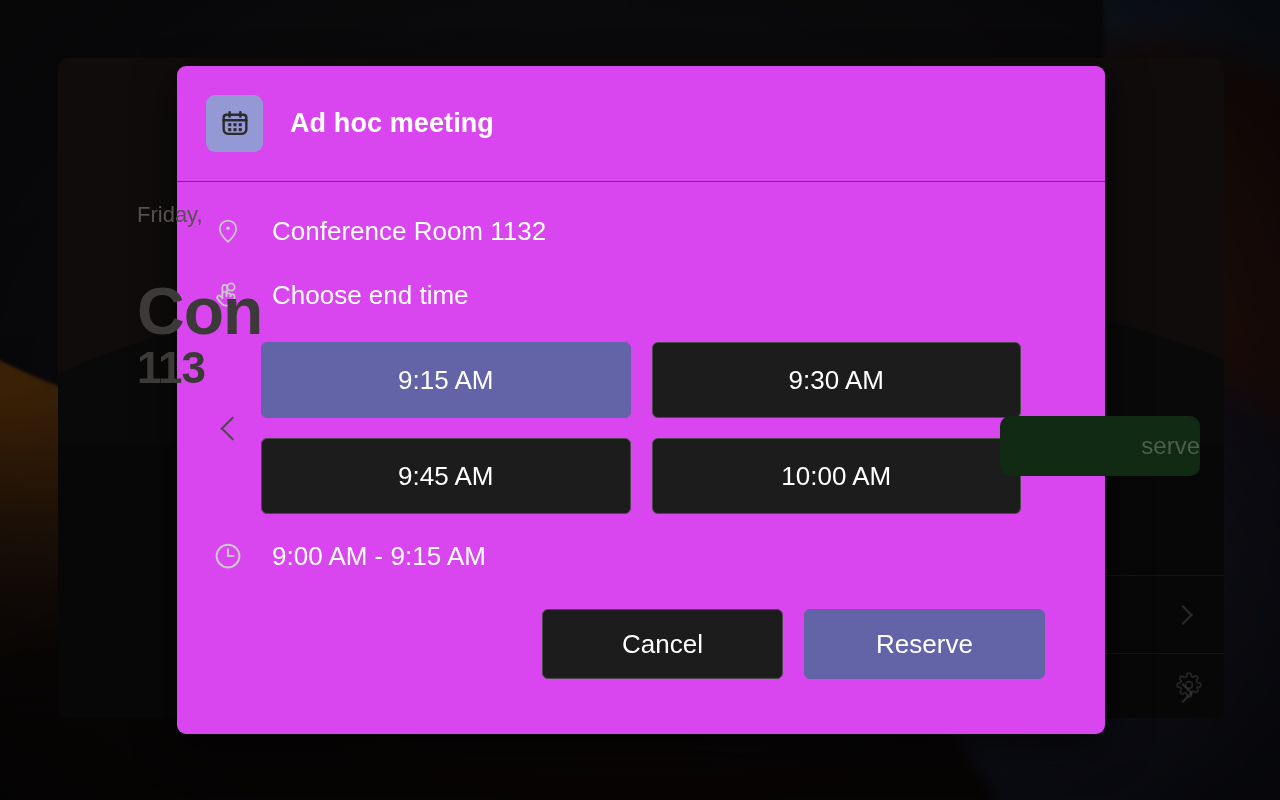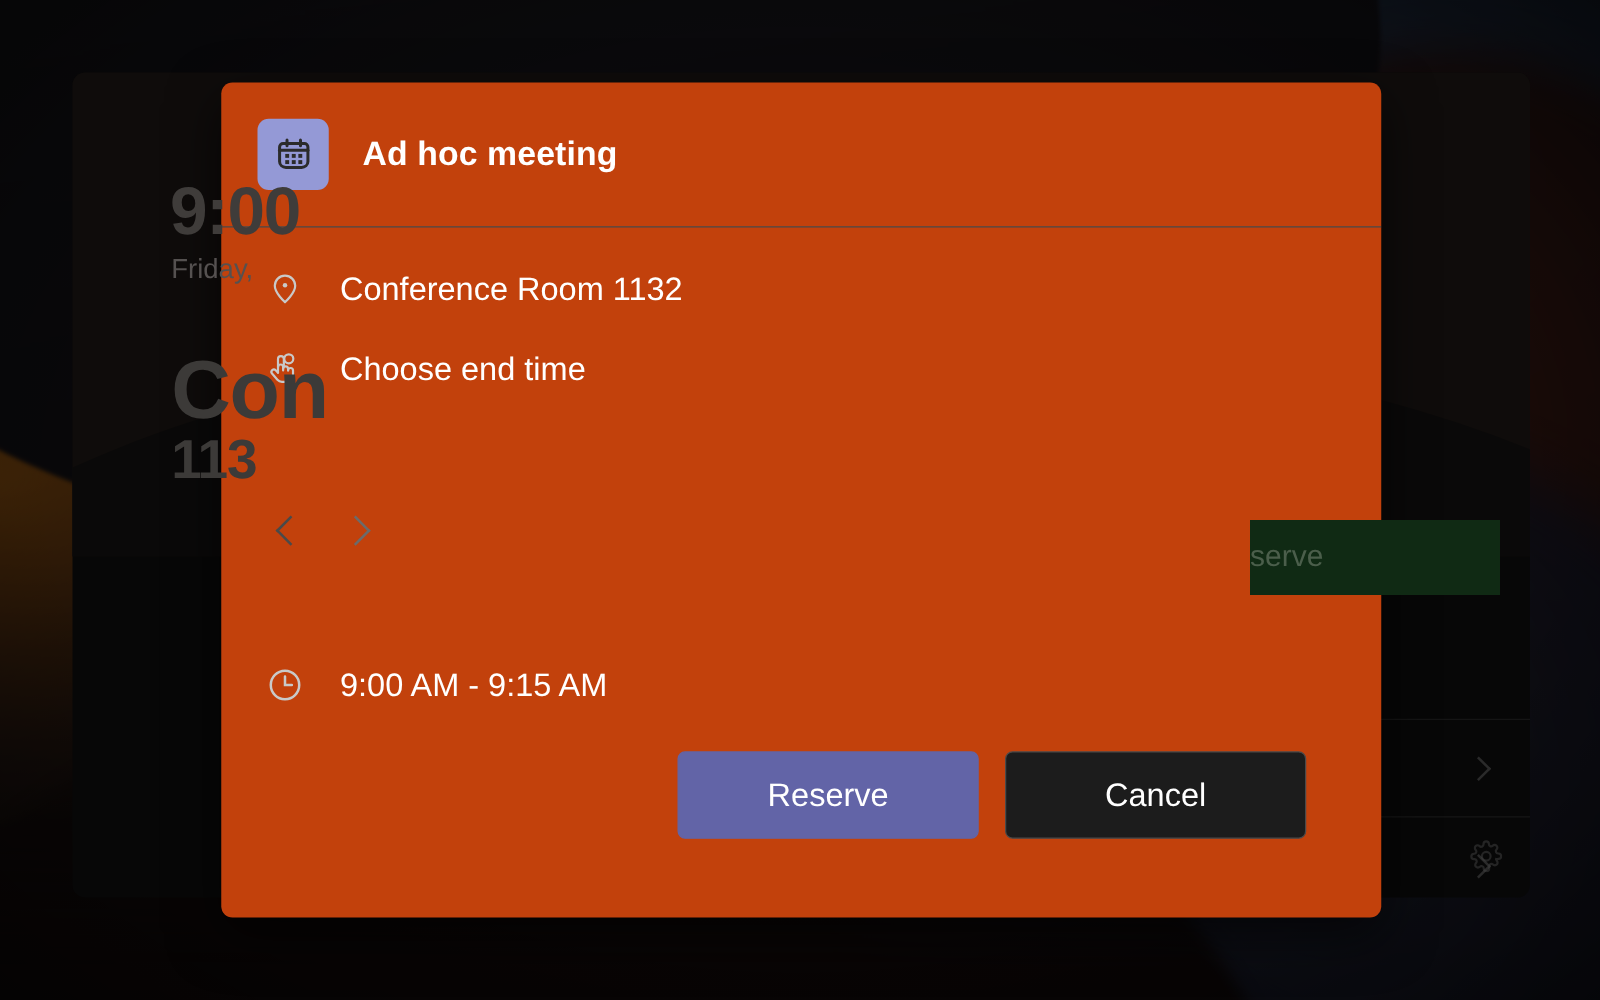--- a/index.html
+++ b/index.html
@@ -137,24 +137,24 @@
     letter-spacing: -1px;
     z-index: 2;
     white-space: nowrap;
   }
 
   #bg-reserve-btn {
     position: absolute;
     right: 24px; top: 358px;
     width: 200px; height: 60px;
     background: #102a14;
-    border-radius: 0;
-    display: flex;
-    align-items: center;
-    justify-content: flex-start;
+    border-radius: 10px;
+    display: flex;
+    align-items: center;
+    justify-content: flex-end;
     font-size: 24px;
     color: #4b5e4b;
     z-index: 3;
   }
 
   .bg-list-row {
     position: absolute;
     right: 0;
     width: 410px;
     height: 78px;
@@ -185,21 +185,21 @@
     position: absolute;
     inset: 0;
     background: rgba(0,0,0,.40);
   }
 
   
   #modal {
     position: absolute;
     left: 177px; top: 66px;
     width: 928px; height: 668px;
-    background: #c2410c;
+    background: #d946ef;
     border-radius: 9px;
     box-shadow: 0 14px 42px rgba(0,0,0,.62);
     overflow: hidden;
   }
 
   #modal-header {
     height: 116px;
     display: flex;
     align-items: center;
     padding-left: 29px;
@@ -344,21 +344,20 @@
   <div class="wp-layer wp-dark-top"></div>
   <div class="wp-layer wp-navy-br"></div>
   <div class="wp-layer wp-dark-bottom"></div>
   <div class="wp-layer wp-vignette"></div>
 </div>
 
 <div id="app-panel">
 
   <div id="app-panel-top"></div>
 
-  <div class="bg-clock-time">9:00</div>
   <div class="bg-clock-date">Friday,</div>
   <div class="bg-room-l1">Con</div>
   <div class="bg-room-l2">113</div>
 
   <div id="bg-reserve-btn">
     <span>serve</span>
   </div>
 
   <div class="bg-list-row" style="top:517px">
     <span class="chev"></span>
@@ -420,39 +419,53 @@
       </span>
       <span class="txt">Choose end time</span>
     </div>
 
     <div id="picker">
 
       <div class="nav-arrow" id="nav-prev">
         <span class="ch"></span>
       </div>
 
+      <div id="slot-grid">
+        <div class="slot selected">
+          <span>9:15 AM</span>
+        </div>
+        <div class="slot">
+          <span>9:30 AM</span>
+        </div>
+        <div class="slot">
+          <span>9:45 AM</span>
+        </div>
+        <div class="slot">
+          <span>10:00 AM</span>
+        </div>
+      </div>
 
       <div class="nav-arrow" id="nav-next">
         <span class="ch"></span>
       </div>
     </div>
 
     <div id="row-range">
       <span class="ico">
         <svg width="30" height="30" viewBox="0 0 24 24" fill="none" stroke="#c9c9c9" stroke-width="1.6" stroke-linecap="round">
           <circle cx="12" cy="12" r="9.1"></circle>
           <path d="M12 6.5V12h4.4"></path>
         </svg>
       </span>
       <span class="txt">9:00 AM - 9:15 AM</span>
     </div>
 
     <div id="modal-footer">
+      <div class="footer-btn" id="cancel-button">
+        <span>Cancel</span>
+      </div>
       <div class="footer-btn" id="reserve-button">
         <span>Reserve</span>
       </div>
-      <div class="footer-btn" id="cancel-button">
-        <span>Cancel</span>
-      </div>
     </div>
 
   </div>
 </div>
 
 </body></html>

